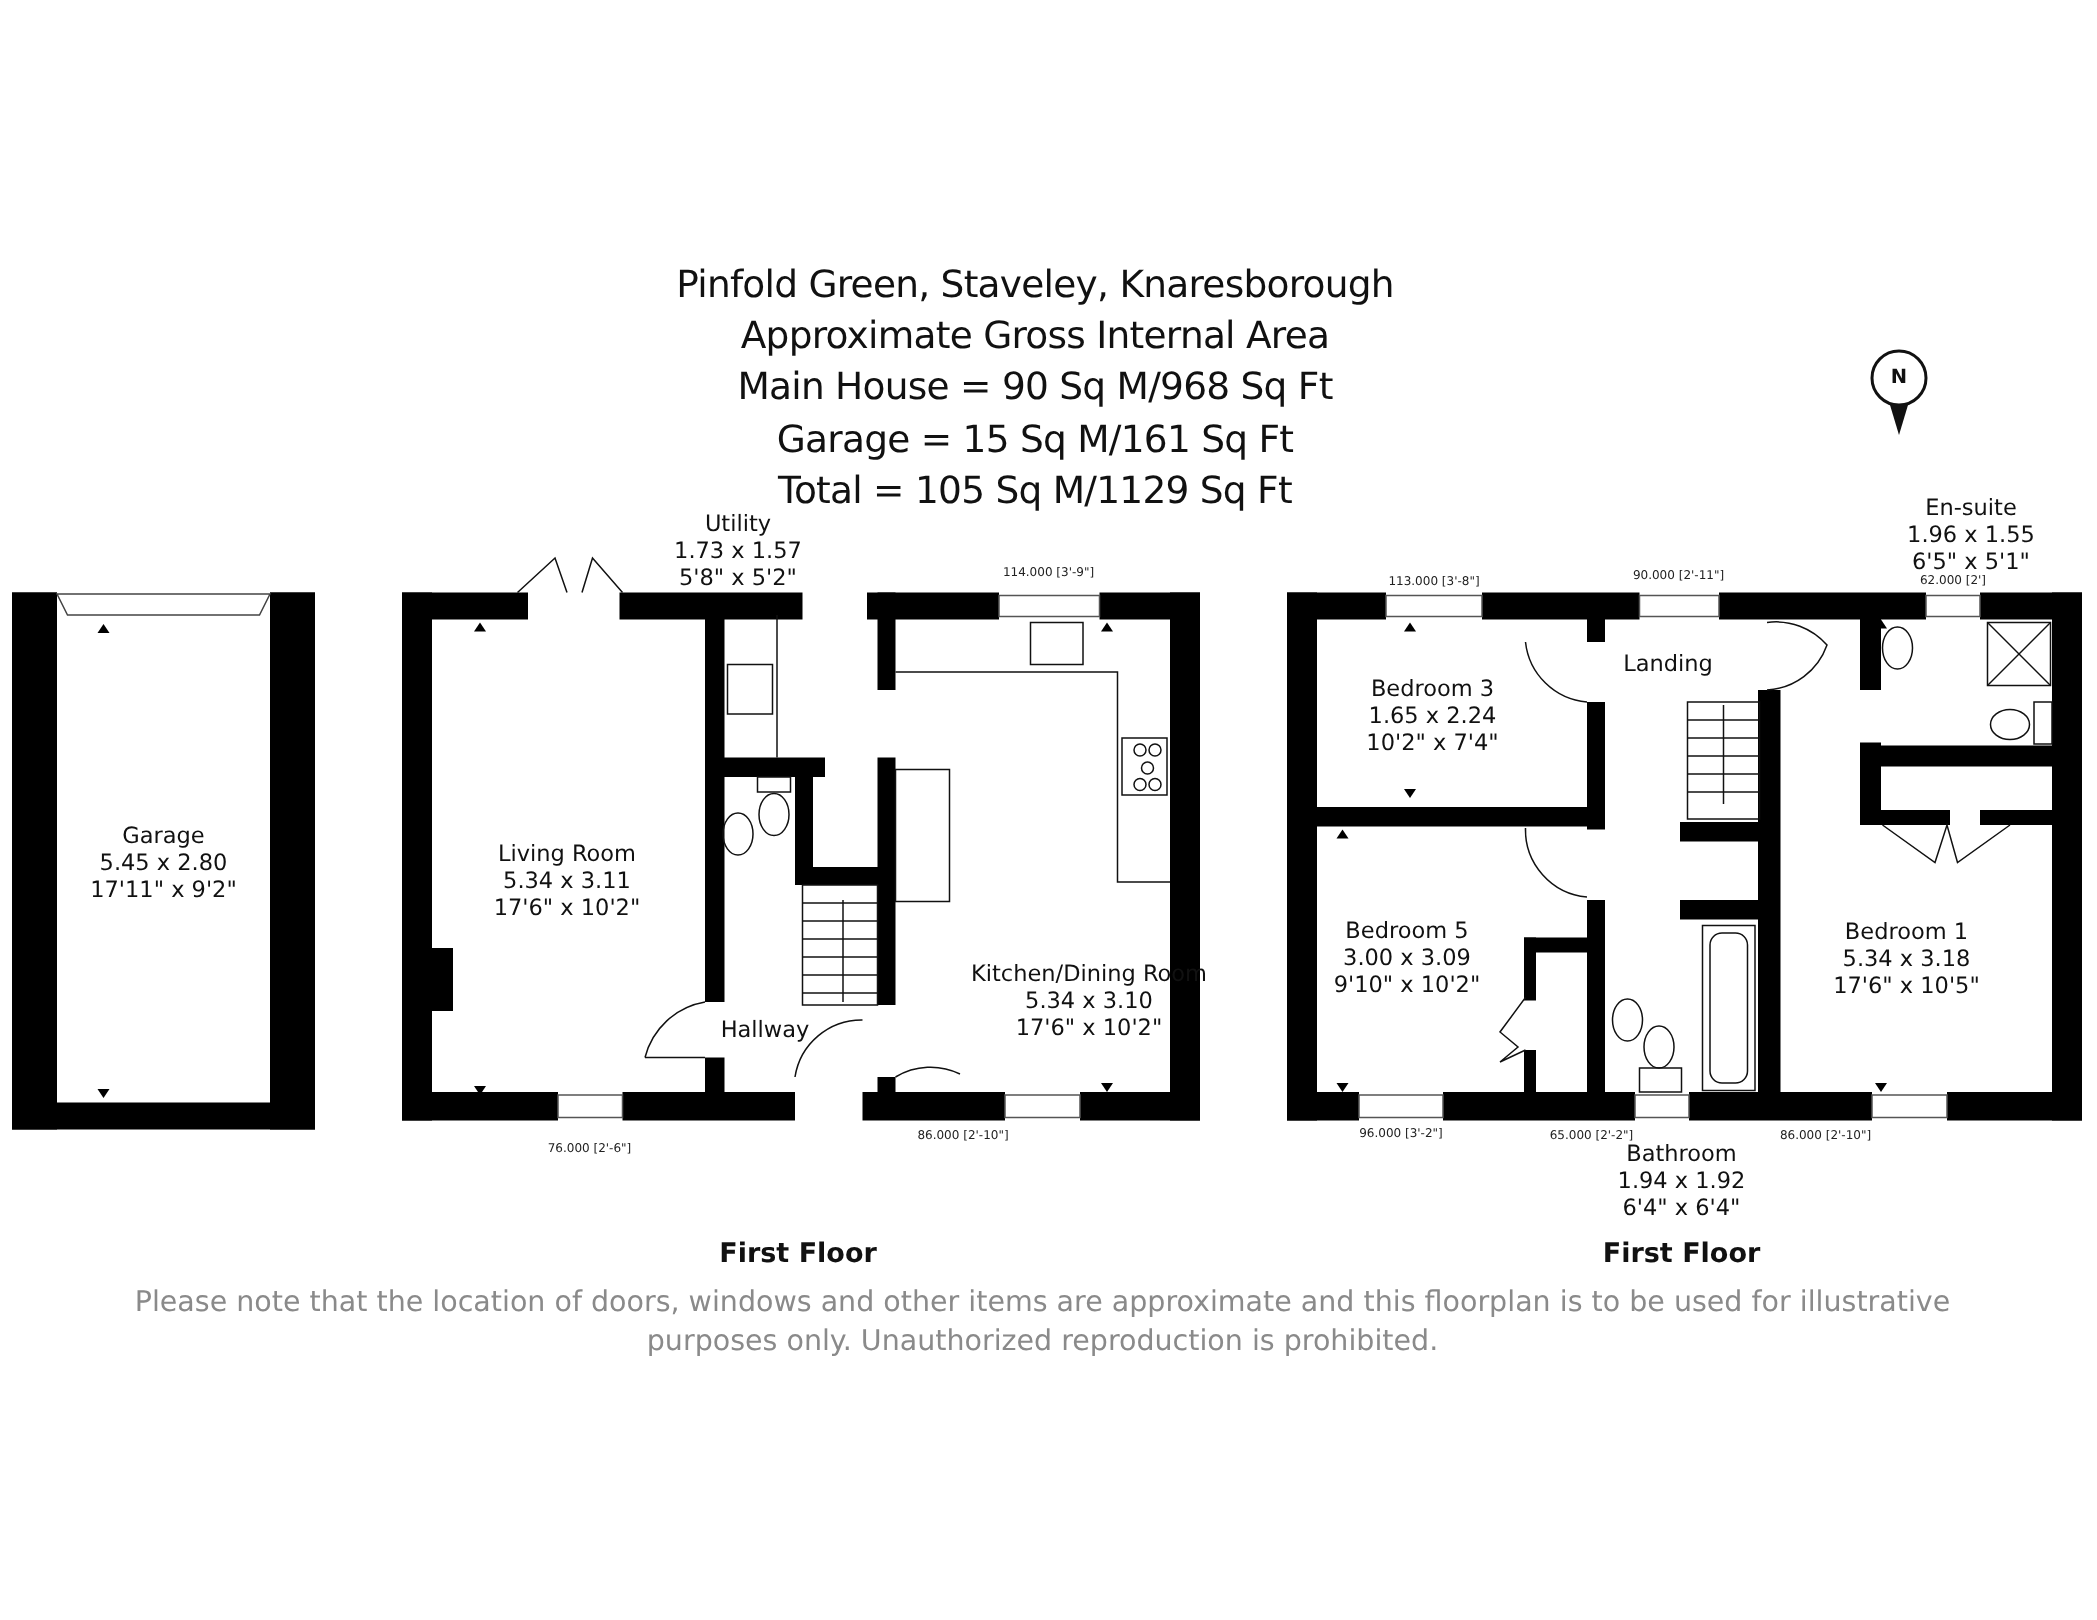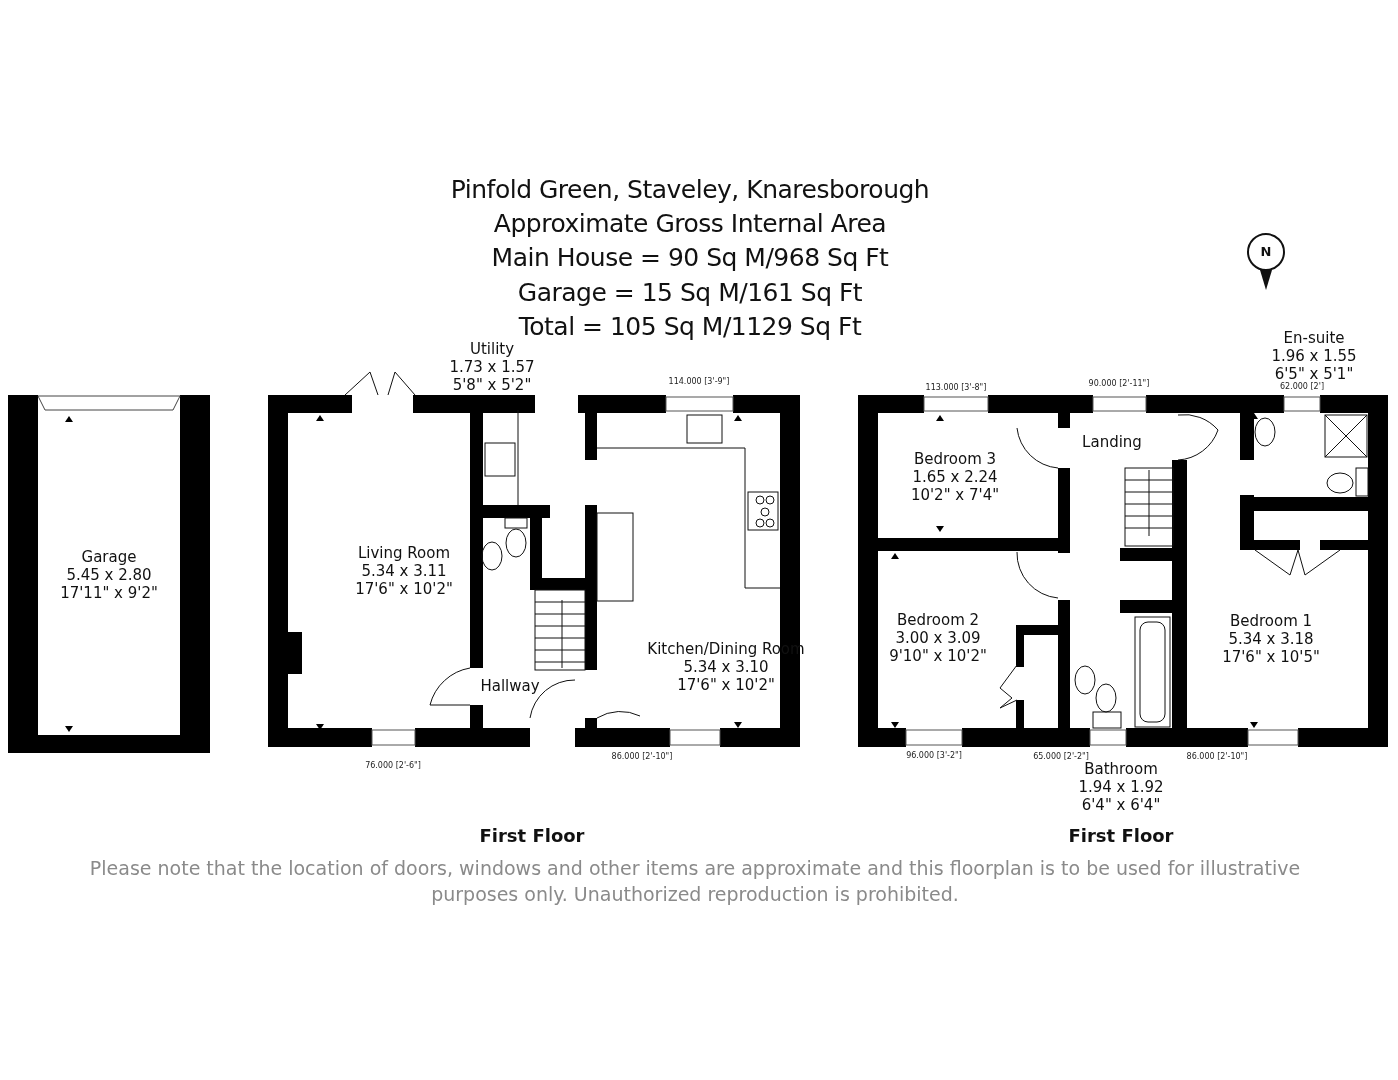--- a/index.html
+++ b/index.html
@@ -185,21 +185,21 @@
   </g>
 </svg>
 
 <div class="lbl" style="left:1266px;top:243px;font-weight:bold;font-size:13px;">N</div>
 
 <div class="lbl" style="left:109px;top:548px;">
   <div>Garage</div>
   <div>5.45 x 2.80</div>
   <div>17'11" x 9'2"</div>
 </div>
-<div class="lbl" style="left:378px;top:544px;margin-left:26px;">
+<div class="lbl" style="left:378px;top:560px;">
   <div>Living Room</div>
   <div>5.34 x 3.11</div>
   <div>17'6" x 10'2"</div>
 </div>
 <div class="lbl" style="left:492px;top:340px;">
   <div>Utility</div>
   <div>1.73 x 1.57</div>
   <div>5'8" x 5'2"</div>
 </div>
 <div class="lbl" style="left:726px;top:608px;margin-top:32px;">
@@ -217,21 +217,21 @@
 </div>
 <div class="lbl" style="left:1112px;top:433px;">
   <div>Landing</div>
 </div>
 <div class="lbl" style="left:1314px;top:329px;">
   <div>En-suite</div>
   <div>1.96 x 1.55</div>
   <div>6'5" x 5'1"</div>
 </div>
 <div class="lbl" style="left:938px;top:611px;">
-  <div>Bedroom 2</div>
+  <div>Bedroom 5</div>
   <div>3.00 x 3.09</div>
   <div>9'10" x 10'2"</div>
 </div>
 <div class="lbl" style="left:1271px;top:612px;">
   <div>Bedroom 1</div>
   <div>5.34 x 3.18</div>
   <div>17'6" x 10'5"</div>
 </div>
 <div class="lbl" style="left:1121px;top:760px;">
   <div>Bathroom</div>

